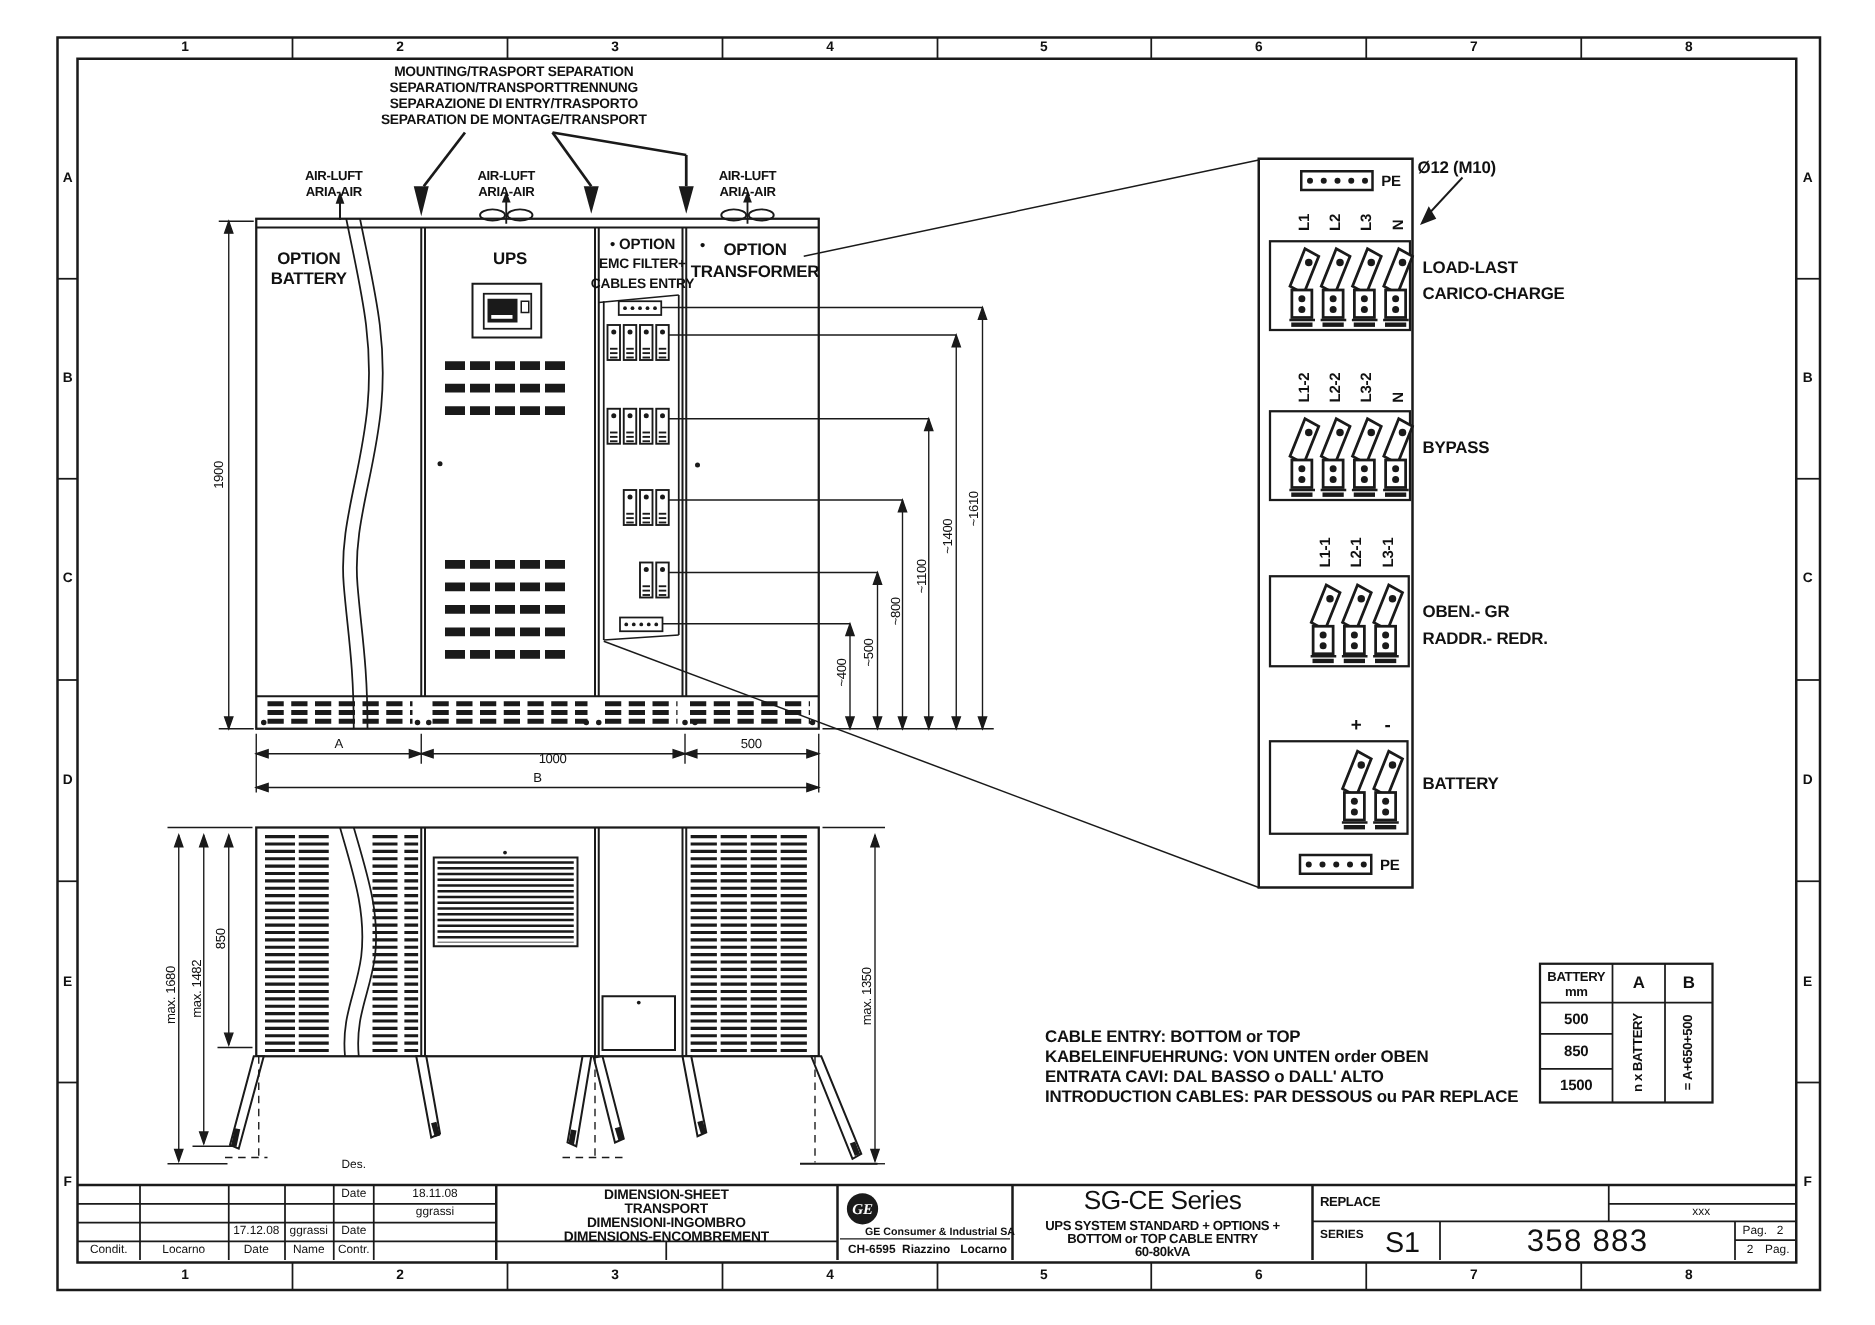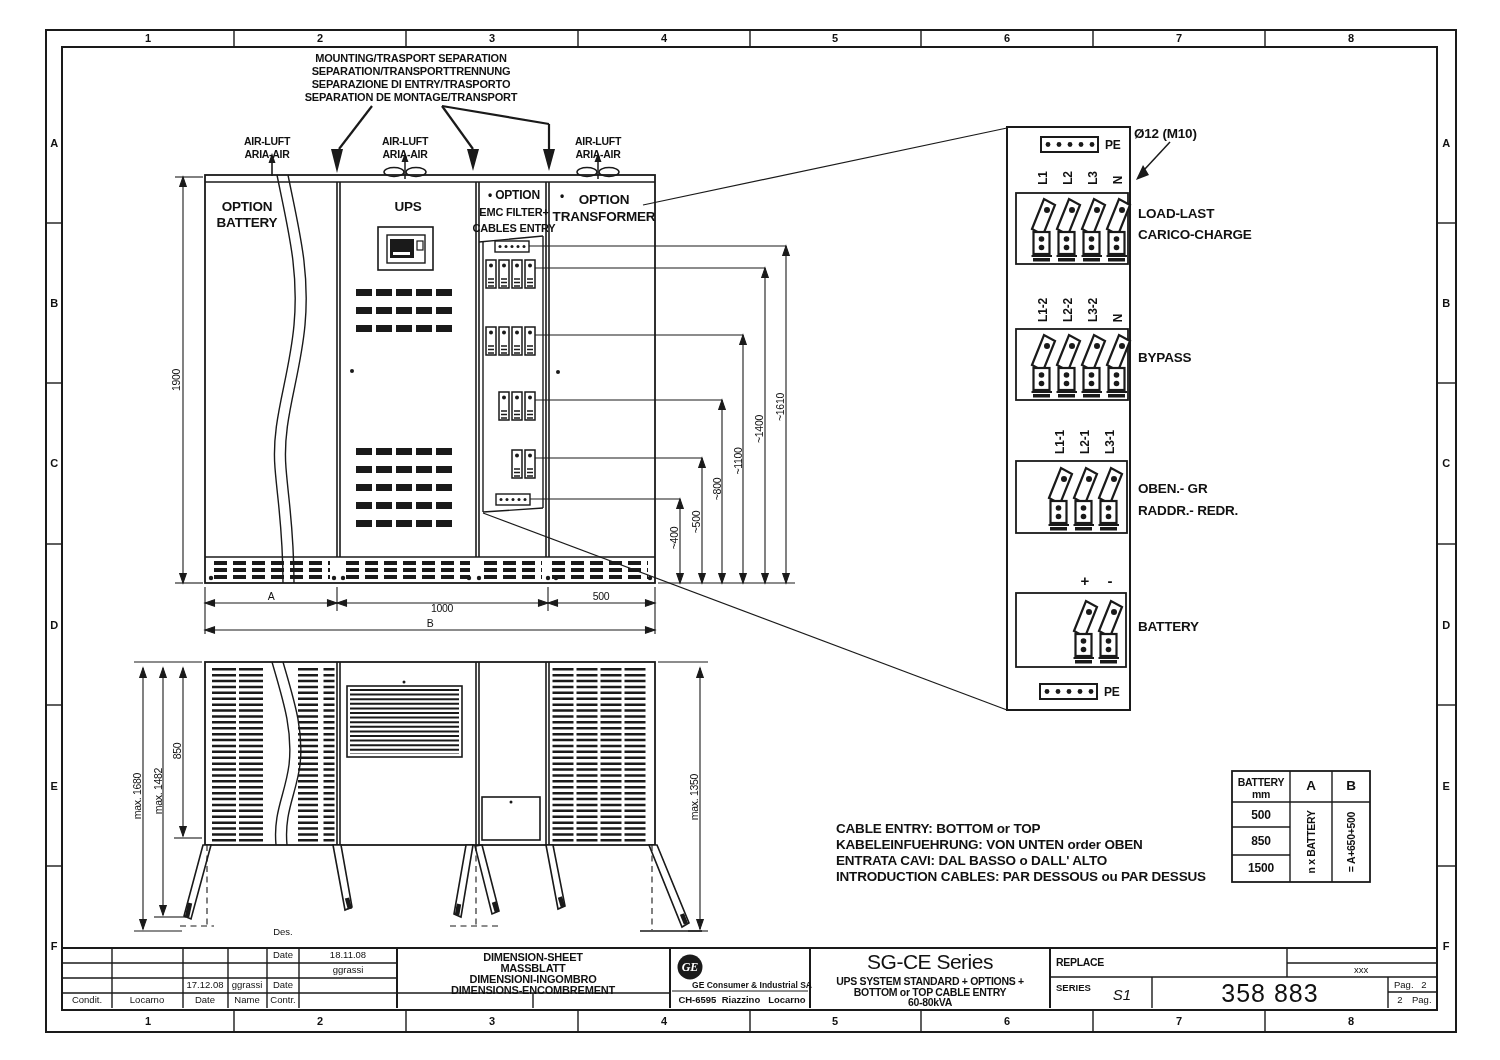--- a/index.html
+++ b/index.html
@@ -9,21 +9,21 @@
   .lb{position:absolute;transform:translate(-50%,-50%);white-space:pre;color:#111;line-height:1;text-align:center;}
   .lf{position:absolute;transform:translate(0,-50%);white-space:pre;color:#111;line-height:1;}
   .vr{position:absolute;transform:translate(-50%,-50%) rotate(-90deg);white-space:pre;color:#111;line-height:1;}
   .s8{font-size:8.5px;}
   .s9{font-size:9.5px;}
   .s10{font-size:10.5px;letter-spacing:-0.3px;}
   .s11{font-size:11px;letter-spacing:-0.2px;}
   .s12{font-size:12px;letter-spacing:-0.2px;}
   .s13{font-size:13.5px;letter-spacing:-0.2px;}
   .s15{font-size:15px;}
-  .s19{font-size:15px;font-style:italic;}
+  .s19{font-size:23px;}
   .big{font-size:21px;letter-spacing:-0.5px;}
   .huge{font-size:25px;letter-spacing:1px;}
   .b{font-weight:bold;}
   .wht{color:#fff;font-family:"Liberation Serif",serif;font-style:italic;}
 </style>
 </head>
 <body>
 
 <div class="sheet">
 
@@ -484,21 +484,21 @@
 <div class="lf s13 b" style="left:1138px;top:627px">BATTERY</div>
 
 <div class="vr s10" style="left:137px;top:796px">max. 1680</div>
 <div class="vr s10" style="left:158px;top:791px">max. 1482</div>
 <div class="vr s10" style="left:177px;top:751px">850</div>
 <div class="vr s10" style="left:694px;top:797px">max. 1350</div>
 
 <div class="lf s13 b" style="left:836px;top:829px">CABLE ENTRY: BOTTOM or TOP</div>
 <div class="lf s13 b" style="left:836px;top:845px">KABELEINFUEHRUNG: VON UNTEN order OBEN</div>
 <div class="lf s13 b" style="left:836px;top:861px">ENTRATA CAVI: DAL BASSO o DALL' ALTO</div>
-<div class="lf s13 b" style="left:836px;top:877px">INTRODUCTION CABLES: PAR DESSOUS ou PAR DESSUS</div>
+<div class="lf s13 b" style="left:836px;top:877px">INTRODUCTION CABLES: PAR DESSOUS ou PAR REPLACE</div>
 
 <div class="lb s10 b" style="left:1261px;top:782px">BATTERY</div>
 <div class="lb s10 b" style="left:1261px;top:794px">mm</div>
 <div class="lb s13 b" style="left:1311px;top:786px">A</div>
 <div class="lb s13 b" style="left:1351px;top:786px">B</div>
 <div class="lb s12 b" style="left:1261px;top:815px">500</div>
 <div class="lb s12 b" style="left:1261px;top:841px">850</div>
 <div class="lb s12 b" style="left:1261px;top:868px">1500</div>
 <div class="vr s10 b" style="left:1311px;top:842px">n x BATTERY</div>
 <div class="vr s10 b" style="left:1351px;top:842px">= A+650+500</div>
@@ -509,21 +509,21 @@
 <div class="lb s9" style="left:348px;top:970px">ggrassi</div>
 <div class="lb s9" style="left:205px;top:985px">17.12.08</div>
 <div class="lb s9" style="left:247px;top:985px">ggrassi</div>
 <div class="lb s9" style="left:283px;top:985px">Date</div>
 <div class="lb s9" style="left:87px;top:1000px">Condit.</div>
 <div class="lb s9" style="left:147px;top:1000px">Locarno</div>
 <div class="lb s9" style="left:205px;top:1000px">Date</div>
 <div class="lb s9" style="left:247px;top:1000px">Name</div>
 <div class="lb s9" style="left:283px;top:1000px">Contr.</div>
 <div class="lb s11 b" style="left:533px;top:957px">DIMENSION-SHEET</div>
-<div class="lb s11 b" style="left:533px;top:968px">MASSBLATT</div>
+<div class="lb s11 b" style="left:533px;top:968px">TRANSPORT</div>
 <div class="lb s11 b" style="left:533px;top:979px">DIMENSIONI-INGOMBRO</div>
 <div class="lb s11 b" style="left:533px;top:990px">DIMENSIONS-ENCOMBREMENT</div>
 <div class="lb s12 b wht" style="left:690px;top:967px">GE</div>
 <div class="lb s8 b" style="left:752px;top:985px">GE Consumer &amp; Industrial SA</div>
 <div class="lb s9 b" style="left:742px;top:1000px">CH-6595  Riazzino   Locarno</div>
 <div class="lb big" style="left:930px;top:961px">SG-CE Series</div>
 <div class="lb s10 b" style="left:930px;top:981px">UPS SYSTEM STANDARD + OPTIONS +</div>
 <div class="lb s10 b" style="left:930px;top:992px">BOTTOM or TOP CABLE ENTRY</div>
 <div class="lb s10 b" style="left:930px;top:1002px">60-80kVA</div>
 <div class="lf s10 b" style="left:1056px;top:962px">REPLACE</div>

